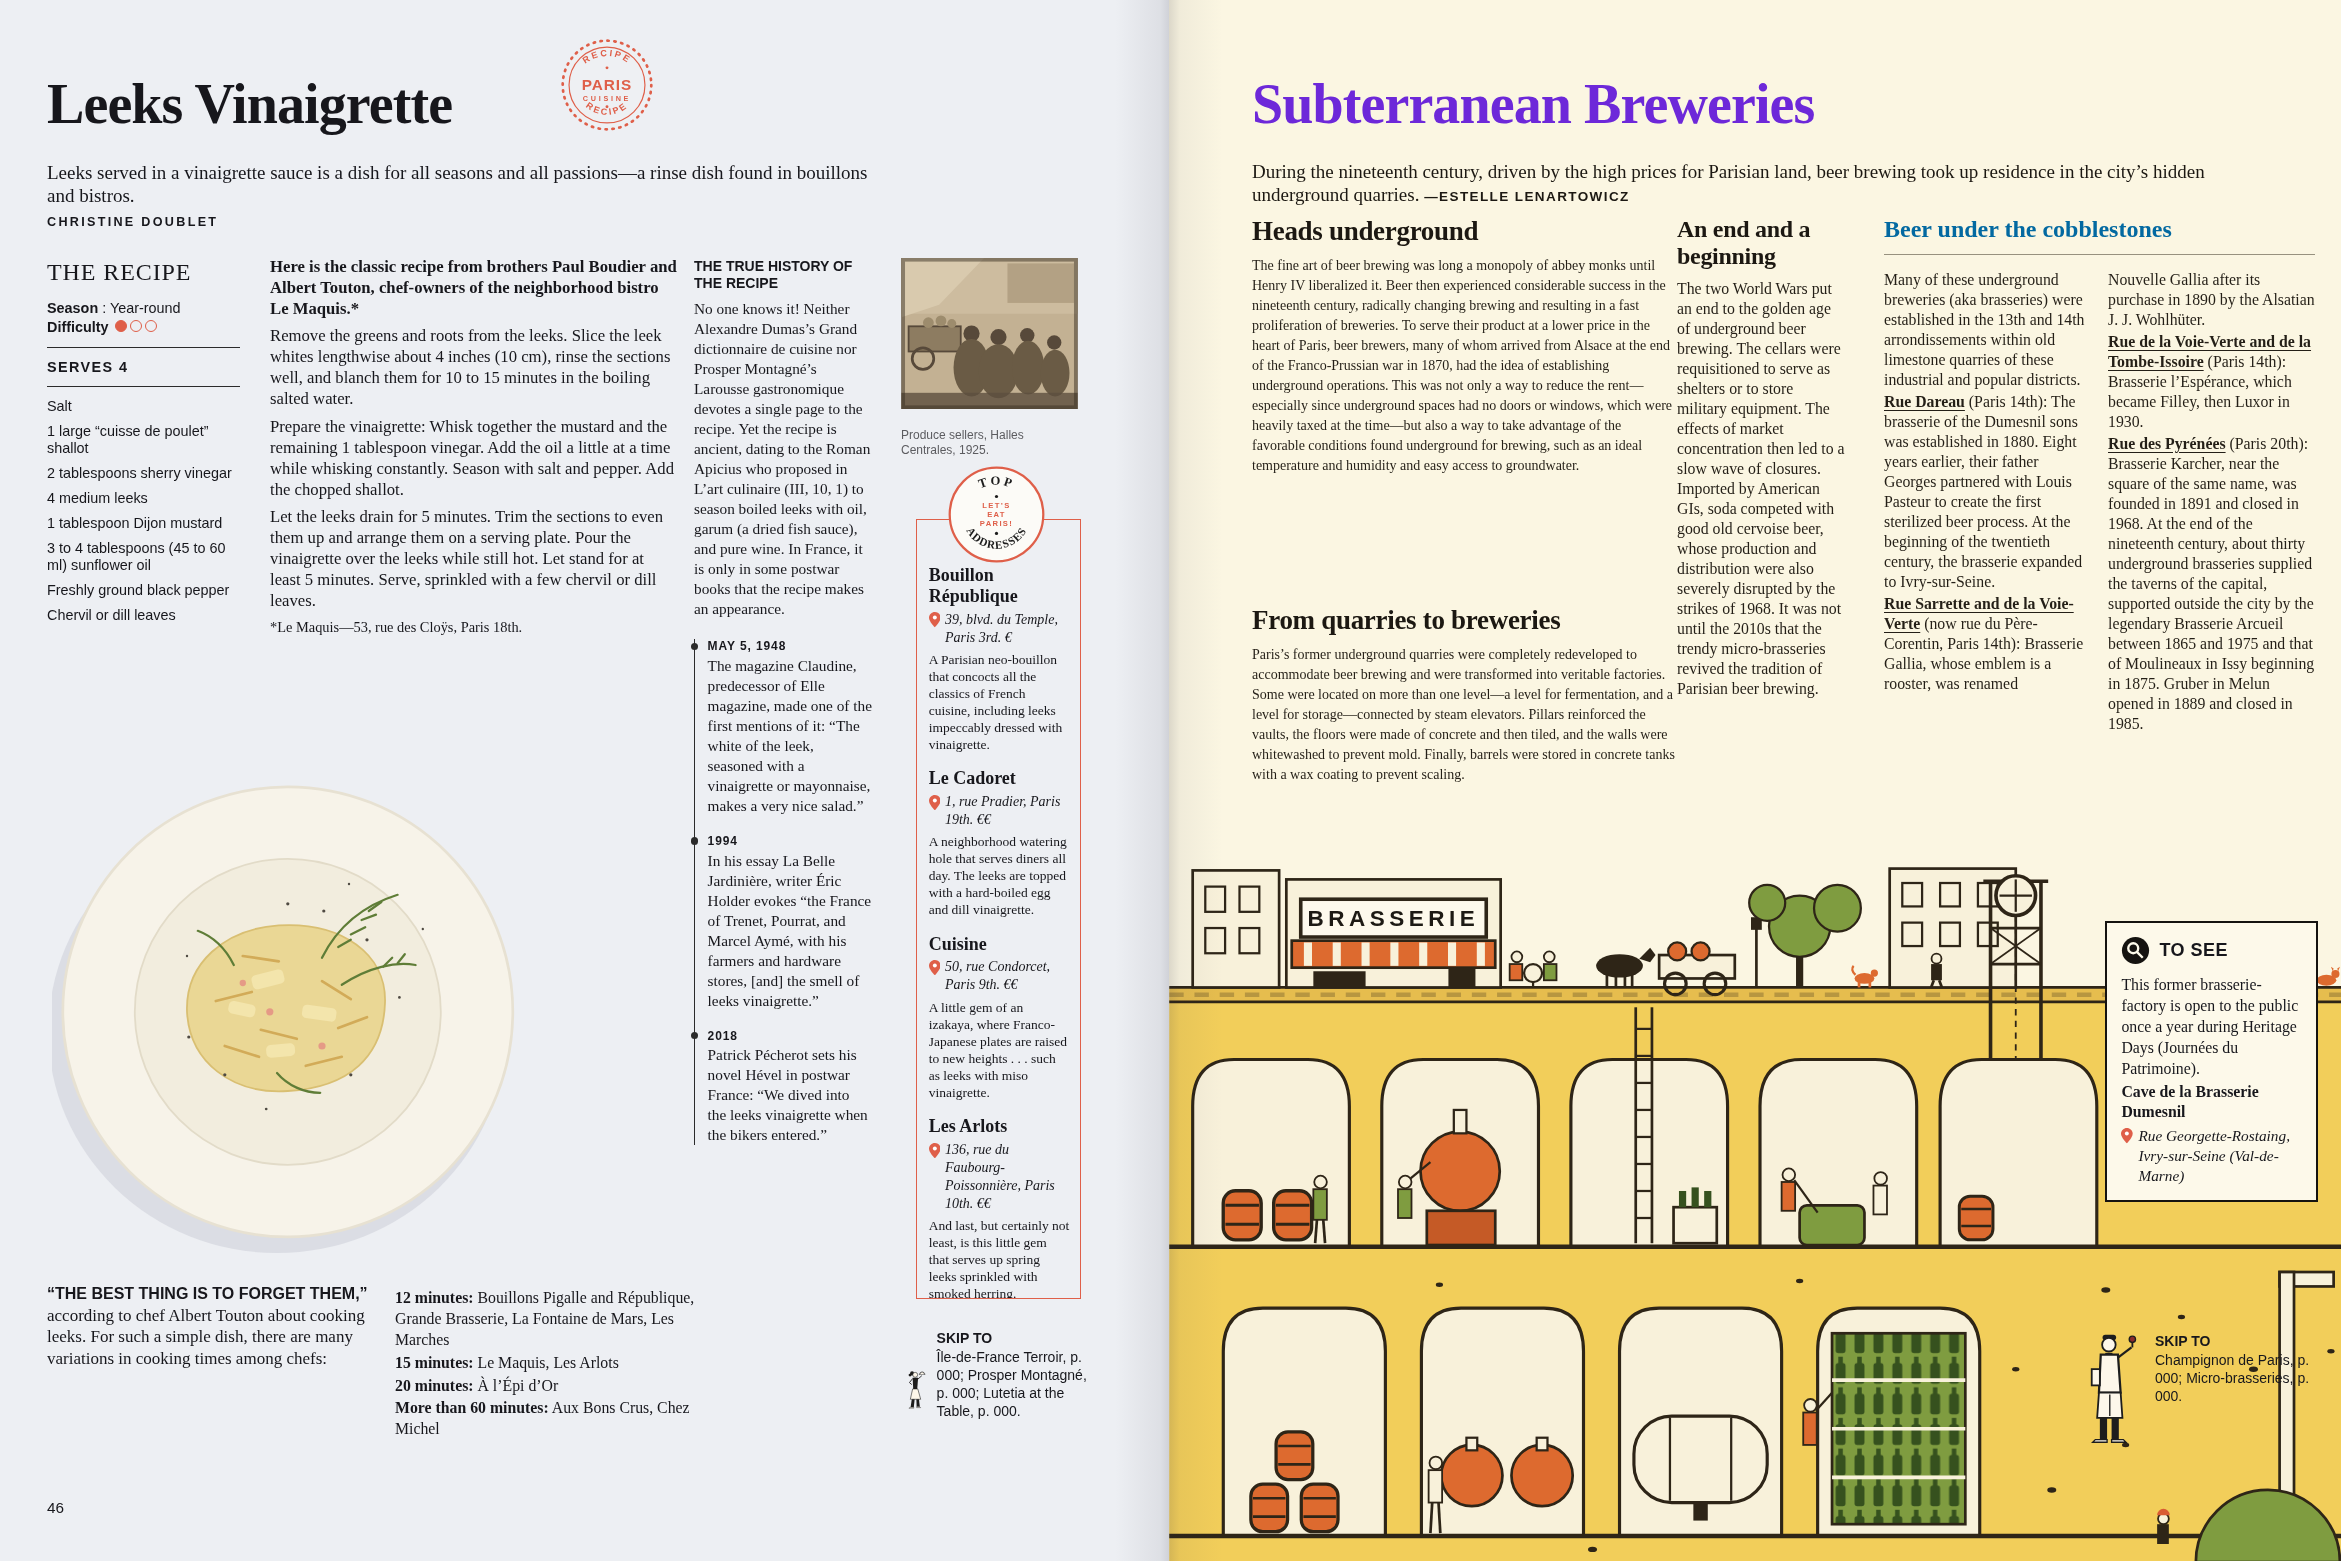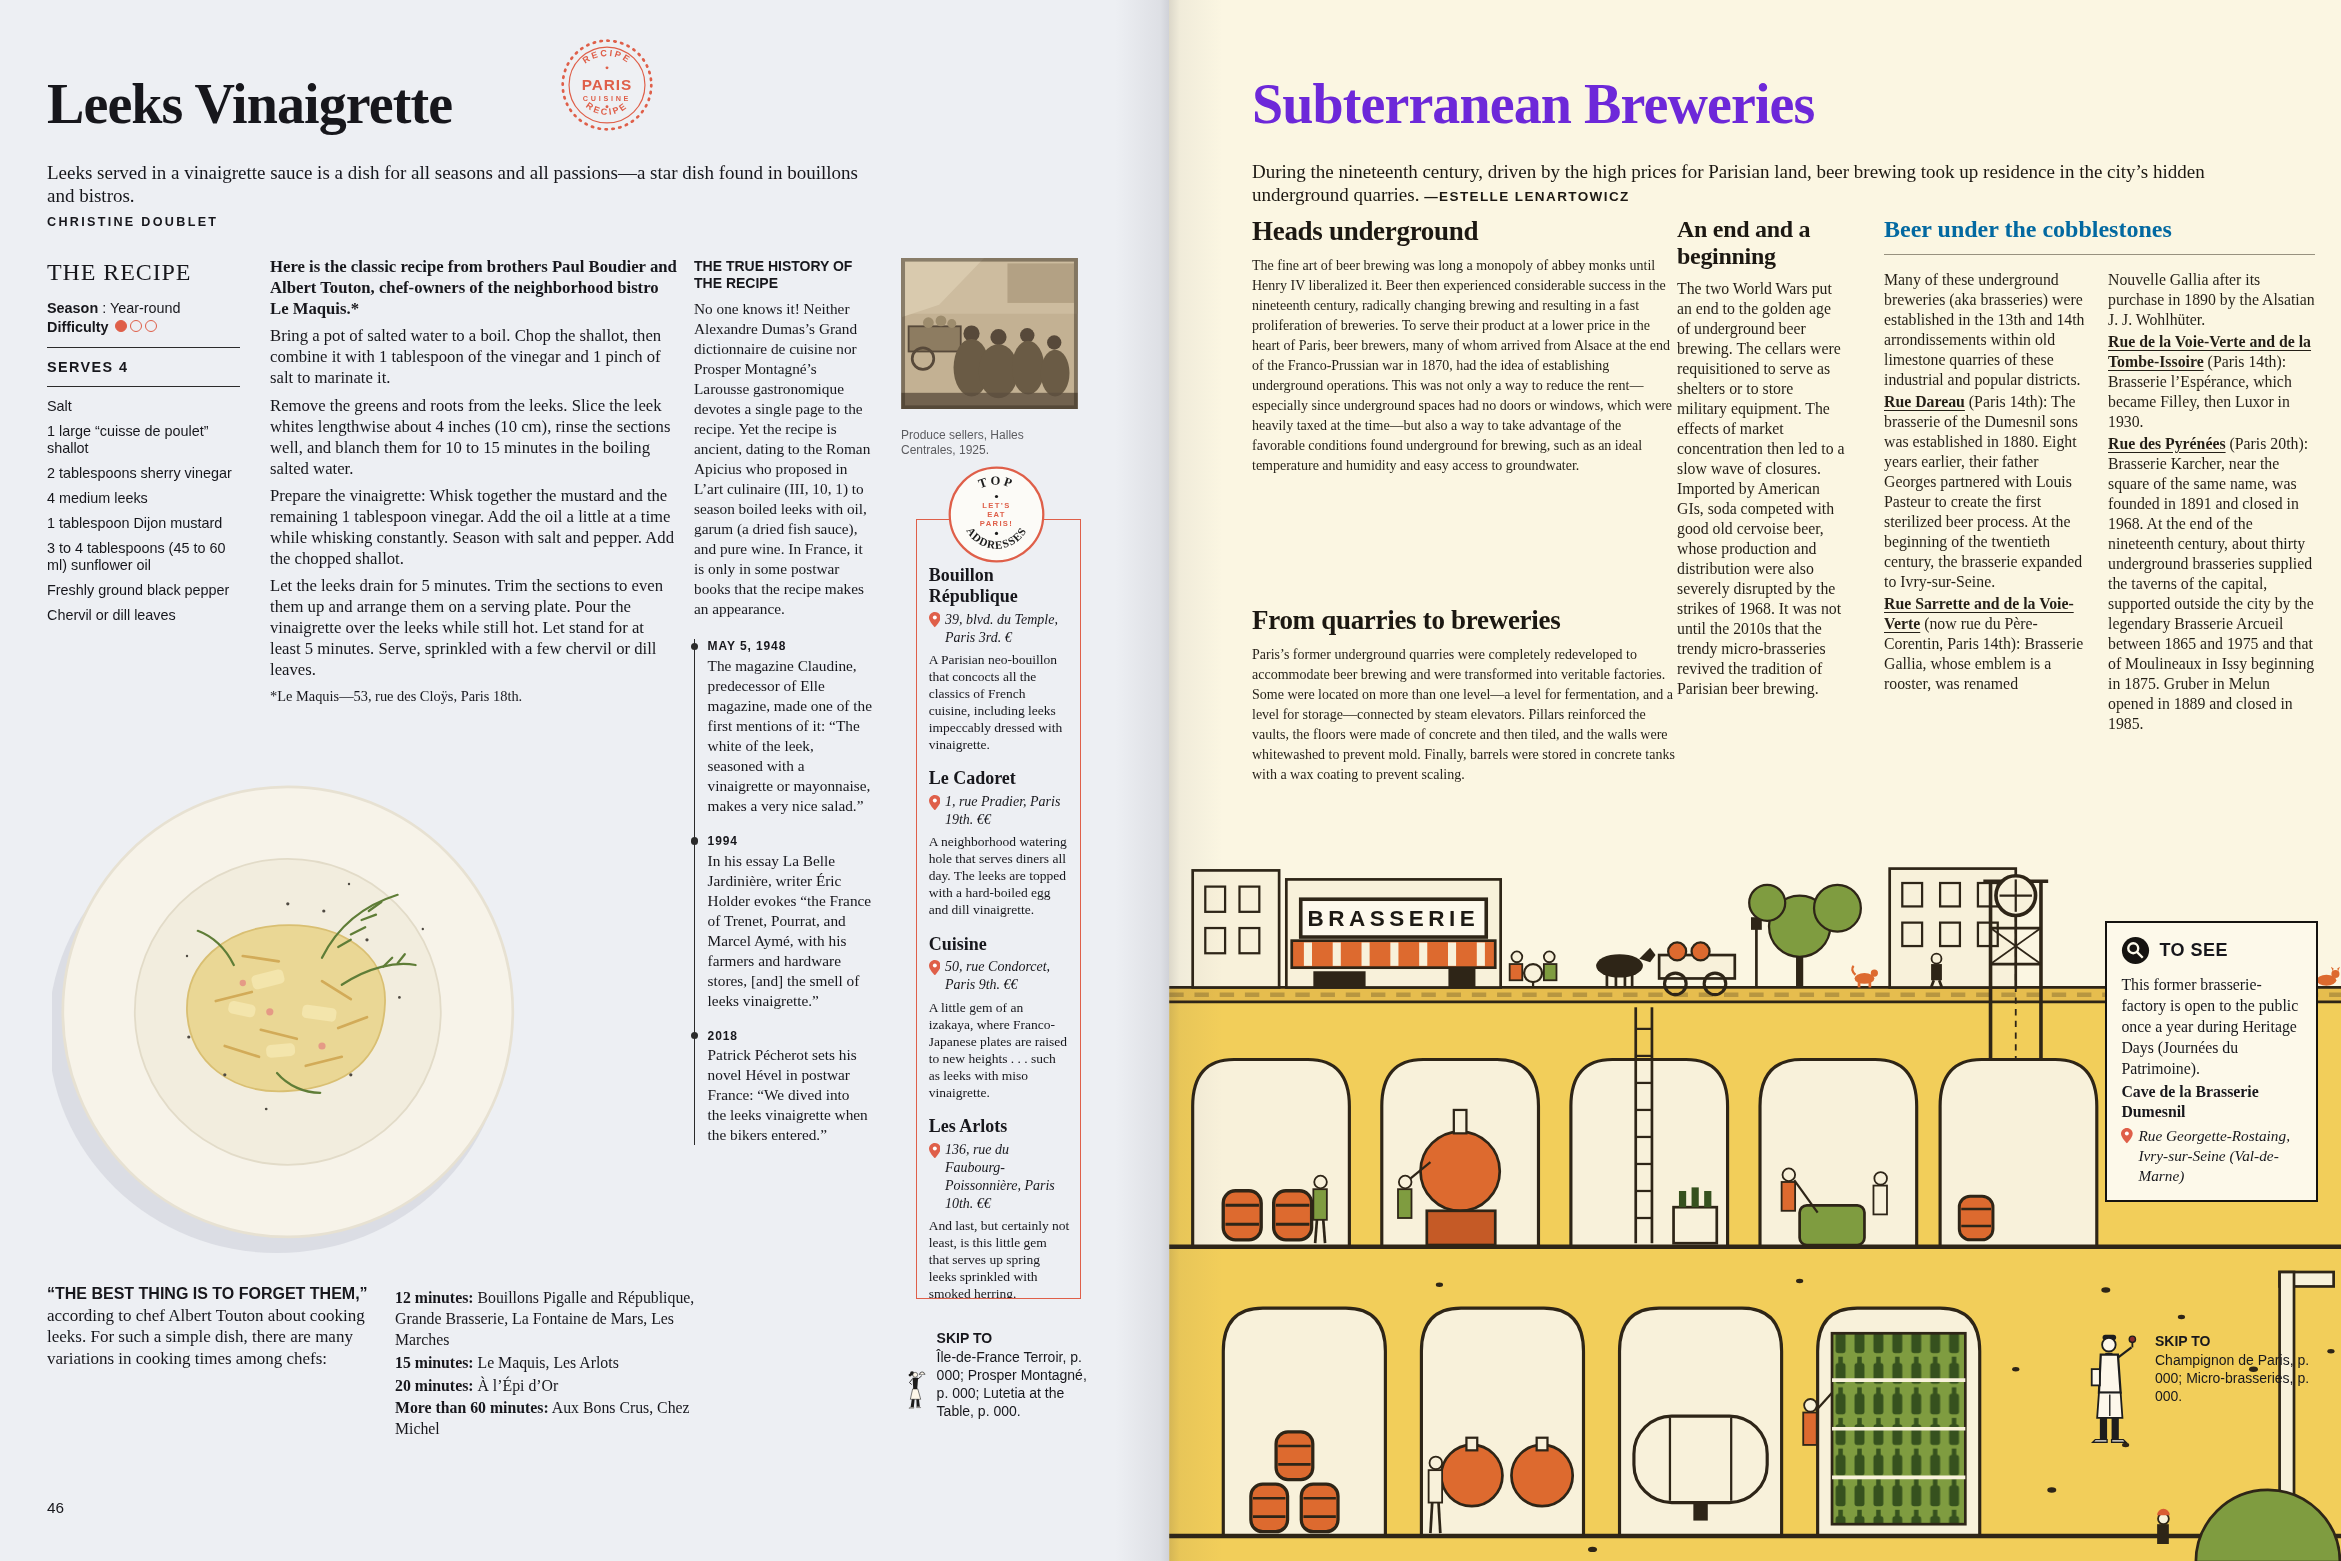--- a/index.html
+++ b/index.html
@@ -89,21 +89,21 @@
   .skipR .skip-text{width:162px;}
 </style>
 </head>
 <body>
 
 <div class="spread">
 
   <div class="abs rpage"></div>
 
   <h1 class="abs l-title">Leeks Vinaigrette</h1>
-  <p class="abs l-dek">Leeks served in a vinaigrette sauce is a dish for all seasons and all passions—a star dish found in bouillons and bistros.</p>
+  <p class="abs l-dek">Leeks served in a vinaigrette sauce is a dish for all seasons and all passions—a rinse dish found in bouillons and bistros.</p>
   <p class="abs l-byline sans">CHRISTINE DOUBLET</p>
 
   <div class="abs badge">
     <svg width="94" height="94" viewBox="0 0 104 104">
       <defs>
         <path id="arcTopB" d="M14,58 A38,38 0 0 1 90,58"></path>
         <path id="arcBotB" d="M17,50 A35,35 0 0 0 87,50"></path>
       </defs>
       <circle cx="52" cy="52" r="49" fill="#eef0f3"></circle>
       <circle cx="52" cy="52" r="49" fill="none" stroke="#df5f49" stroke-width="3" stroke-dasharray="1.5 6.2" stroke-linecap="round"></circle>
@@ -137,21 +137,20 @@
       <p class="ing">4 medium leeks</p>
       <p class="ing">1 tablespoon Dijon mustard</p>
       <p class="ing">3 to 4 tablespoons (45 to 60 ml) sunflower oil</p>
       <p class="ing">Freshly ground black pepper</p>
       <p class="ing">Chervil or dill leaves</p>
     </div>
   </div>
 
   <div class="abs col-method">
     <p class="lead">Here is the classic recipe from brothers Paul Boudier and Albert Touton, chef-owners of the neighborhood bistro Le Maquis.*</p>
-    <p>Bring a pot of salted water to a boil. Chop the shallot, then combine it with 1 tablespoon of the vinegar and 1 pinch of salt to marinate it.</p>
     <p>Remove the greens and roots from the leeks. Slice the leek whites lengthwise about 4 inches (10 cm), rinse the sections well, and blanch them for 10 to 15 minutes in the boiling salted water.</p>
     <p>Prepare the vinaigrette: Whisk together the mustard and the remaining 1 tablespoon vinegar. Add the oil a little at a time while whisking constantly. Season with salt and pepper. Add the chopped shallot.</p>
     <p>Let the leeks drain for 5 minutes. Trim the sections to even them up and arrange them on a serving plate. Pour the vinaigrette over the leeks while still hot. Let stand for at least 5 minutes. Serve, sprinkled with a few chervil or dill leaves.</p>
     <p class="footnote">*Le Maquis—53, rue des Cloÿs, Paris 18th.</p>
   </div>
 
   <div class="abs col-history">
     <h3 class="hist-h sans">THE TRUE HISTORY OF THE RECIPE</h3>
     <p class="hist-b">No one knows it! Neither Alexandre Dumas’s Grand dictionnaire de cuisine nor Prosper Montagné’s Larousse gastronomique devotes a single page to the recipe. Yet the recipe is ancient, dating to the Roman Apicius who proposed in L’art culinaire (III, 10, 1) to season boiled leeks with oil, garum (a dried fish sauce), and pure wine. In France, it is only in some postwar books that the recipe makes an appearance.</p>
     <div class="timeline">

